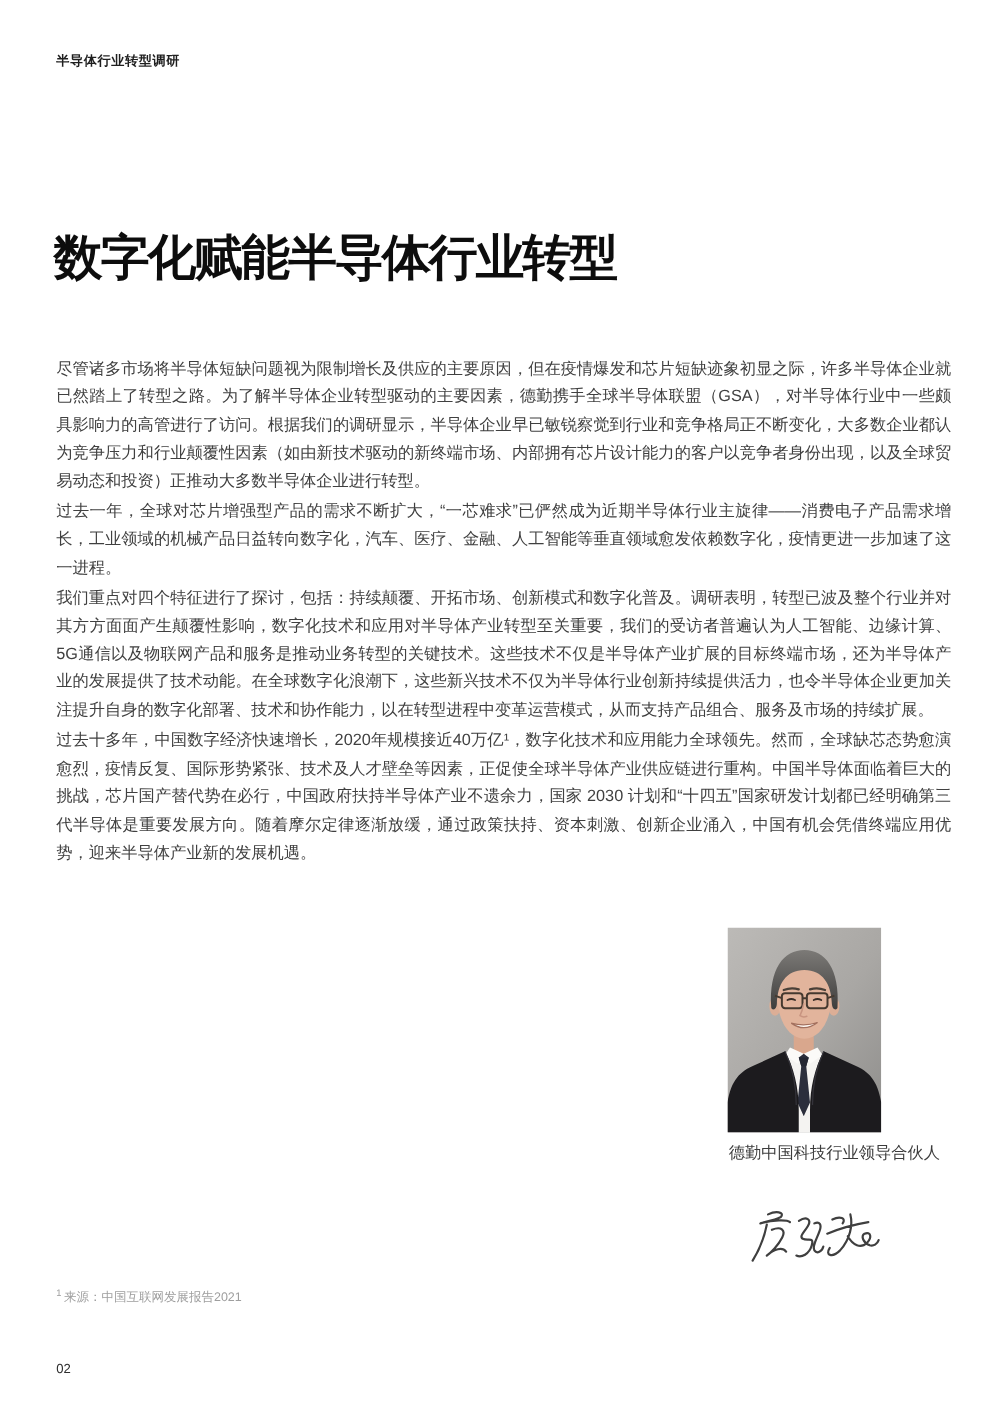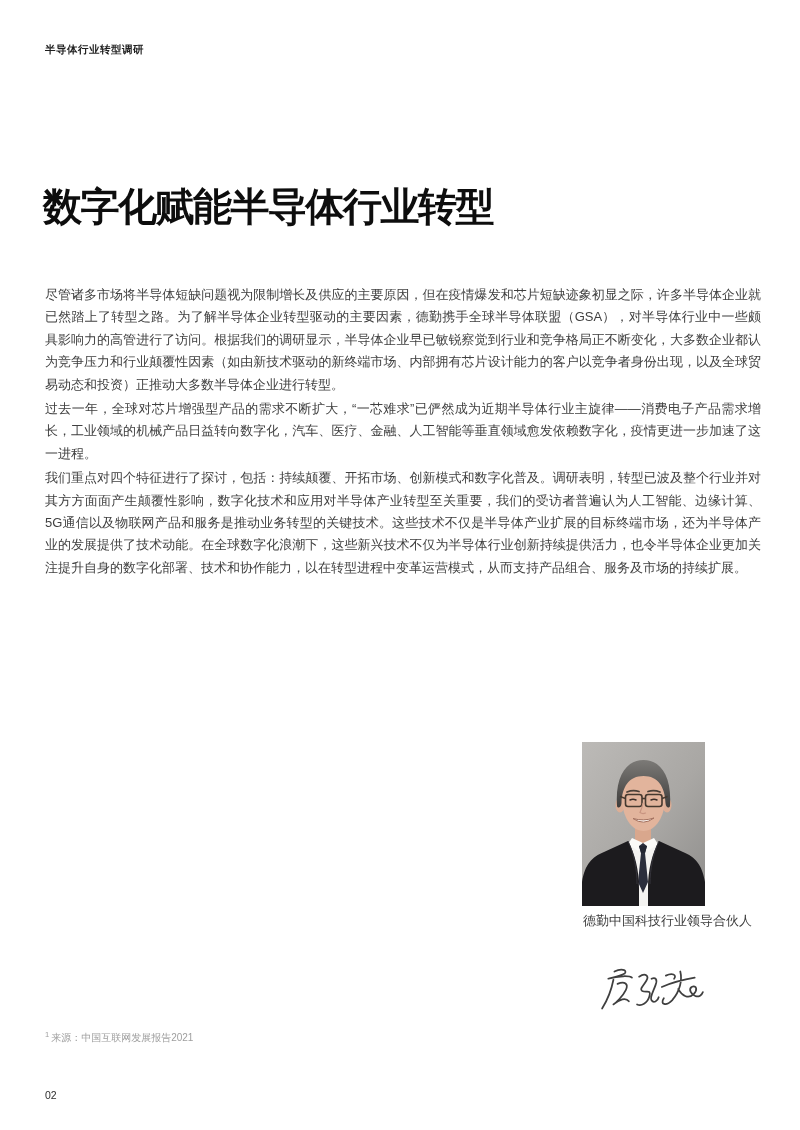--- a/index.html
+++ b/index.html
@@ -24,21 +24,21 @@
     font-size:13px; line-height:22.4px; color:#404040;
     text-align:justify;
   }
   .article-body p { margin:0 0 2px 0; }
   .photo-figure {
     position:absolute; left:582px; top:742px; width:123px; height:164px;
   }
   .photo-figure svg { display:block; width:100%; height:100%; }
   .author-caption {
     position:absolute; left:583px; top:910px;
-    font-size:13px; line-height:23px; color:#3c3c3c;font-family:Liberation Mono, monospace;
+    font-size:13px; line-height:23px; color:#3c3c3c;
   }
   .signature-wrap {
     position:absolute; left:598px; top:962px; width:108px; height:54px;
   }
   .signature-wrap svg { display:block; width:100%; height:100%; }
   .footnote {
     position:absolute; left:45px; top:1028px;
     font-size:10px; line-height:14px; color:#9e9e9e;
   }
   .footnote sup { font-size:7.5px; vertical-align:4px; margin-right:2px; }
@@ -53,20 +53,21 @@
 <div class="page">
 
   <div class="running-header">半导体行业转型调研</div>
 
   <h1 class="article-title">数字化赋能半导体行业转型</h1>
 
   <section class="article-body">
     <p>尽管诸多市场将半导体短缺问题视为限制增长及供应的主要原因，但在疫情爆发和芯片短缺迹象初显之际，许多半导体企业就已然踏上了转型之路。为了解半导体企业转型驱动的主要因素，德勤携手全球半导体联盟（GSA），对半导体行业中一些颇具影响力的高管进行了访问。根据我们的调研显示，半导体企业早已敏锐察觉到行业和竞争格局正不断变化，大多数企业都认为竞争压力和行业颠覆性因素（如由新技术驱动的新终端市场、内部拥有芯片设计能力的客户以竞争者身份出现，以及全球贸易动态和投资）正推动大多数半导体企业进行转型。</p>
     <p>过去一年，全球对芯片增强型产品的需求不断扩大，“一芯难求”已俨然成为近期半导体行业主旋律——消费电子产品需求增长，工业领域的机械产品日益转向数字化，汽车、医疗、金融、人工智能等垂直领域愈发依赖数字化，疫情更进一步加速了这一进程。</p>
     <p>我们重点对四个特征进行了探讨，包括：持续颠覆、开拓市场、创新模式和数字化普及。调研表明，转型已波及整个行业并对其方方面面产生颠覆性影响，数字化技术和应用对半导体产业转型至关重要，我们的受访者普遍认为人工智能、边缘计算、5G通信以及物联网产品和服务是推动业务转型的关键技术。这些技术不仅是半导体产业扩展的目标终端市场，还为半导体产业的发展提供了技术动能。在全球数字化浪潮下，这些新兴技术不仅为半导体行业创新持续提供活力，也令半导体企业更加关注提升自身的数字化部署、技术和协作能力，以在转型进程中变革运营模式，从而支持产品组合、服务及市场的持续扩展。</p>
+    <p>过去十多年，中国数字经济快速增长，2020年规模接近40万亿¹，数字化技术和应用能力全球领先。然而，全球缺芯态势愈演愈烈，疫情反复、国际形势紧张、技术及人才壁垒等因素，正促使全球半导体产业供应链进行重构。中国半导体面临着巨大的挑战，芯片国产替代势在必行，中国政府扶持半导体产业不遗余力，国家 2030 计划和“十四五”国家研发计划都已经明确第三代半导体是重要发展方向。随着摩尔定律逐渐放缓，通过政策扶持、资本刺激、创新企业涌入，中国有机会凭借终端应用优势，迎来半导体产业新的发展机遇。</p>
   </section>
 
   <figure class="photo-figure">
     <svg viewBox="0 0 123 164" xmlns="http://www.w3.org/2000/svg" role="img">
       <defs>
         <linearGradient id="bgGrad" x1="0" y1="0" x2="1" y2="1">
           <stop offset="0" stop-color="#bcbab7"></stop>
           <stop offset="0.55" stop-color="#a9a7a4"></stop>
           <stop offset="1" stop-color="#8e8d8b"></stop>
         </linearGradient>

